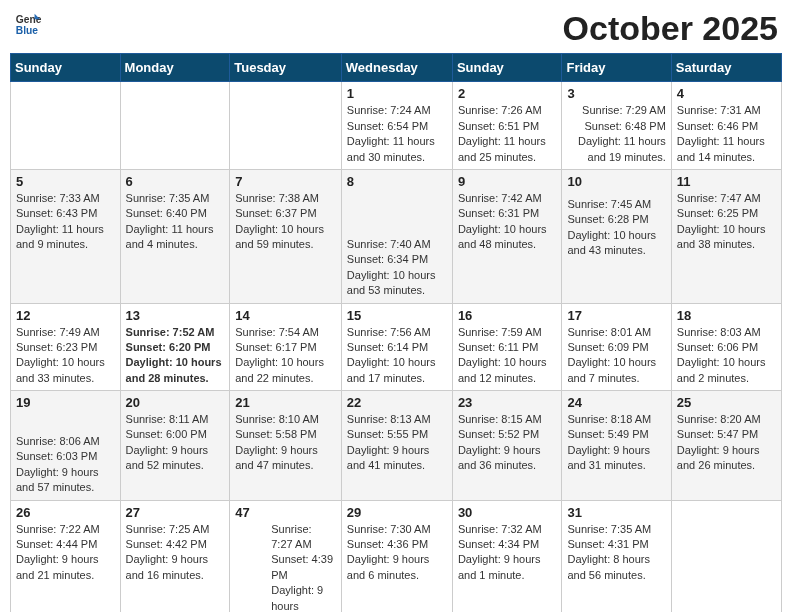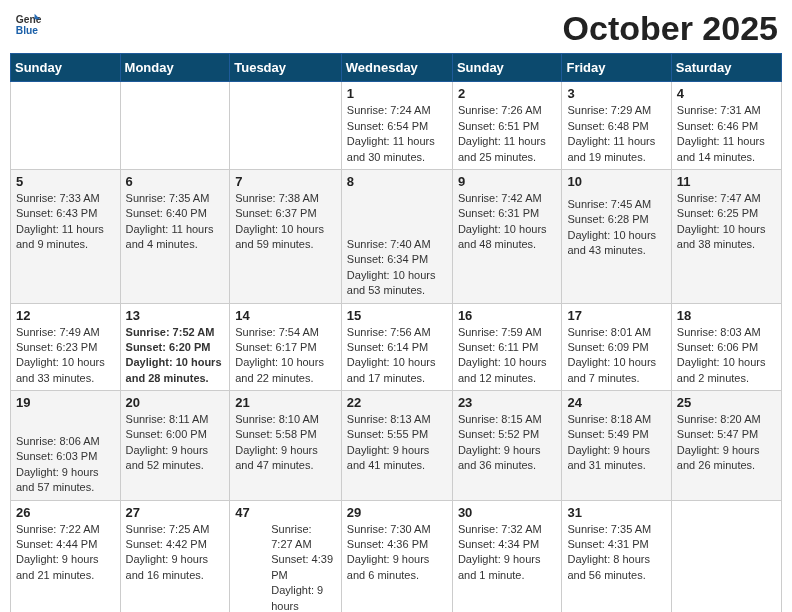--- a/index.html
+++ b/index.html
@@ -122,21 +122,21 @@
         </td>
         <td>
           <div class="day-number">2</div>
           <div class="day-info" style="white-space: pre-wrap;">Sunrise: 7:26 AM
 Sunset: 6:51 PM
 Daylight: 11 hours
 and 25 minutes.</div>
         </td>
         <td>
           <div class="day-number">3</div>
-          <div class="day-info" style="white-space: pre-wrap;">Sunrise: 7:29 AM
+          <div class="day-info" style="white-space: pre-wrap; text-align: right;">Sunrise: 7:29 AM
 Sunset: 6:48 PM
 Daylight: 11 hours
 and 19 minutes.</div>
         </td>
         <td>
           <div class="day-number">4</div>
           <div class="day-info" style="white-space: pre-wrap;">Sunrise: 7:31 AM
 Sunset: 6:46 PM
 Daylight: 11 hours
 and 14 minutes.</div>

